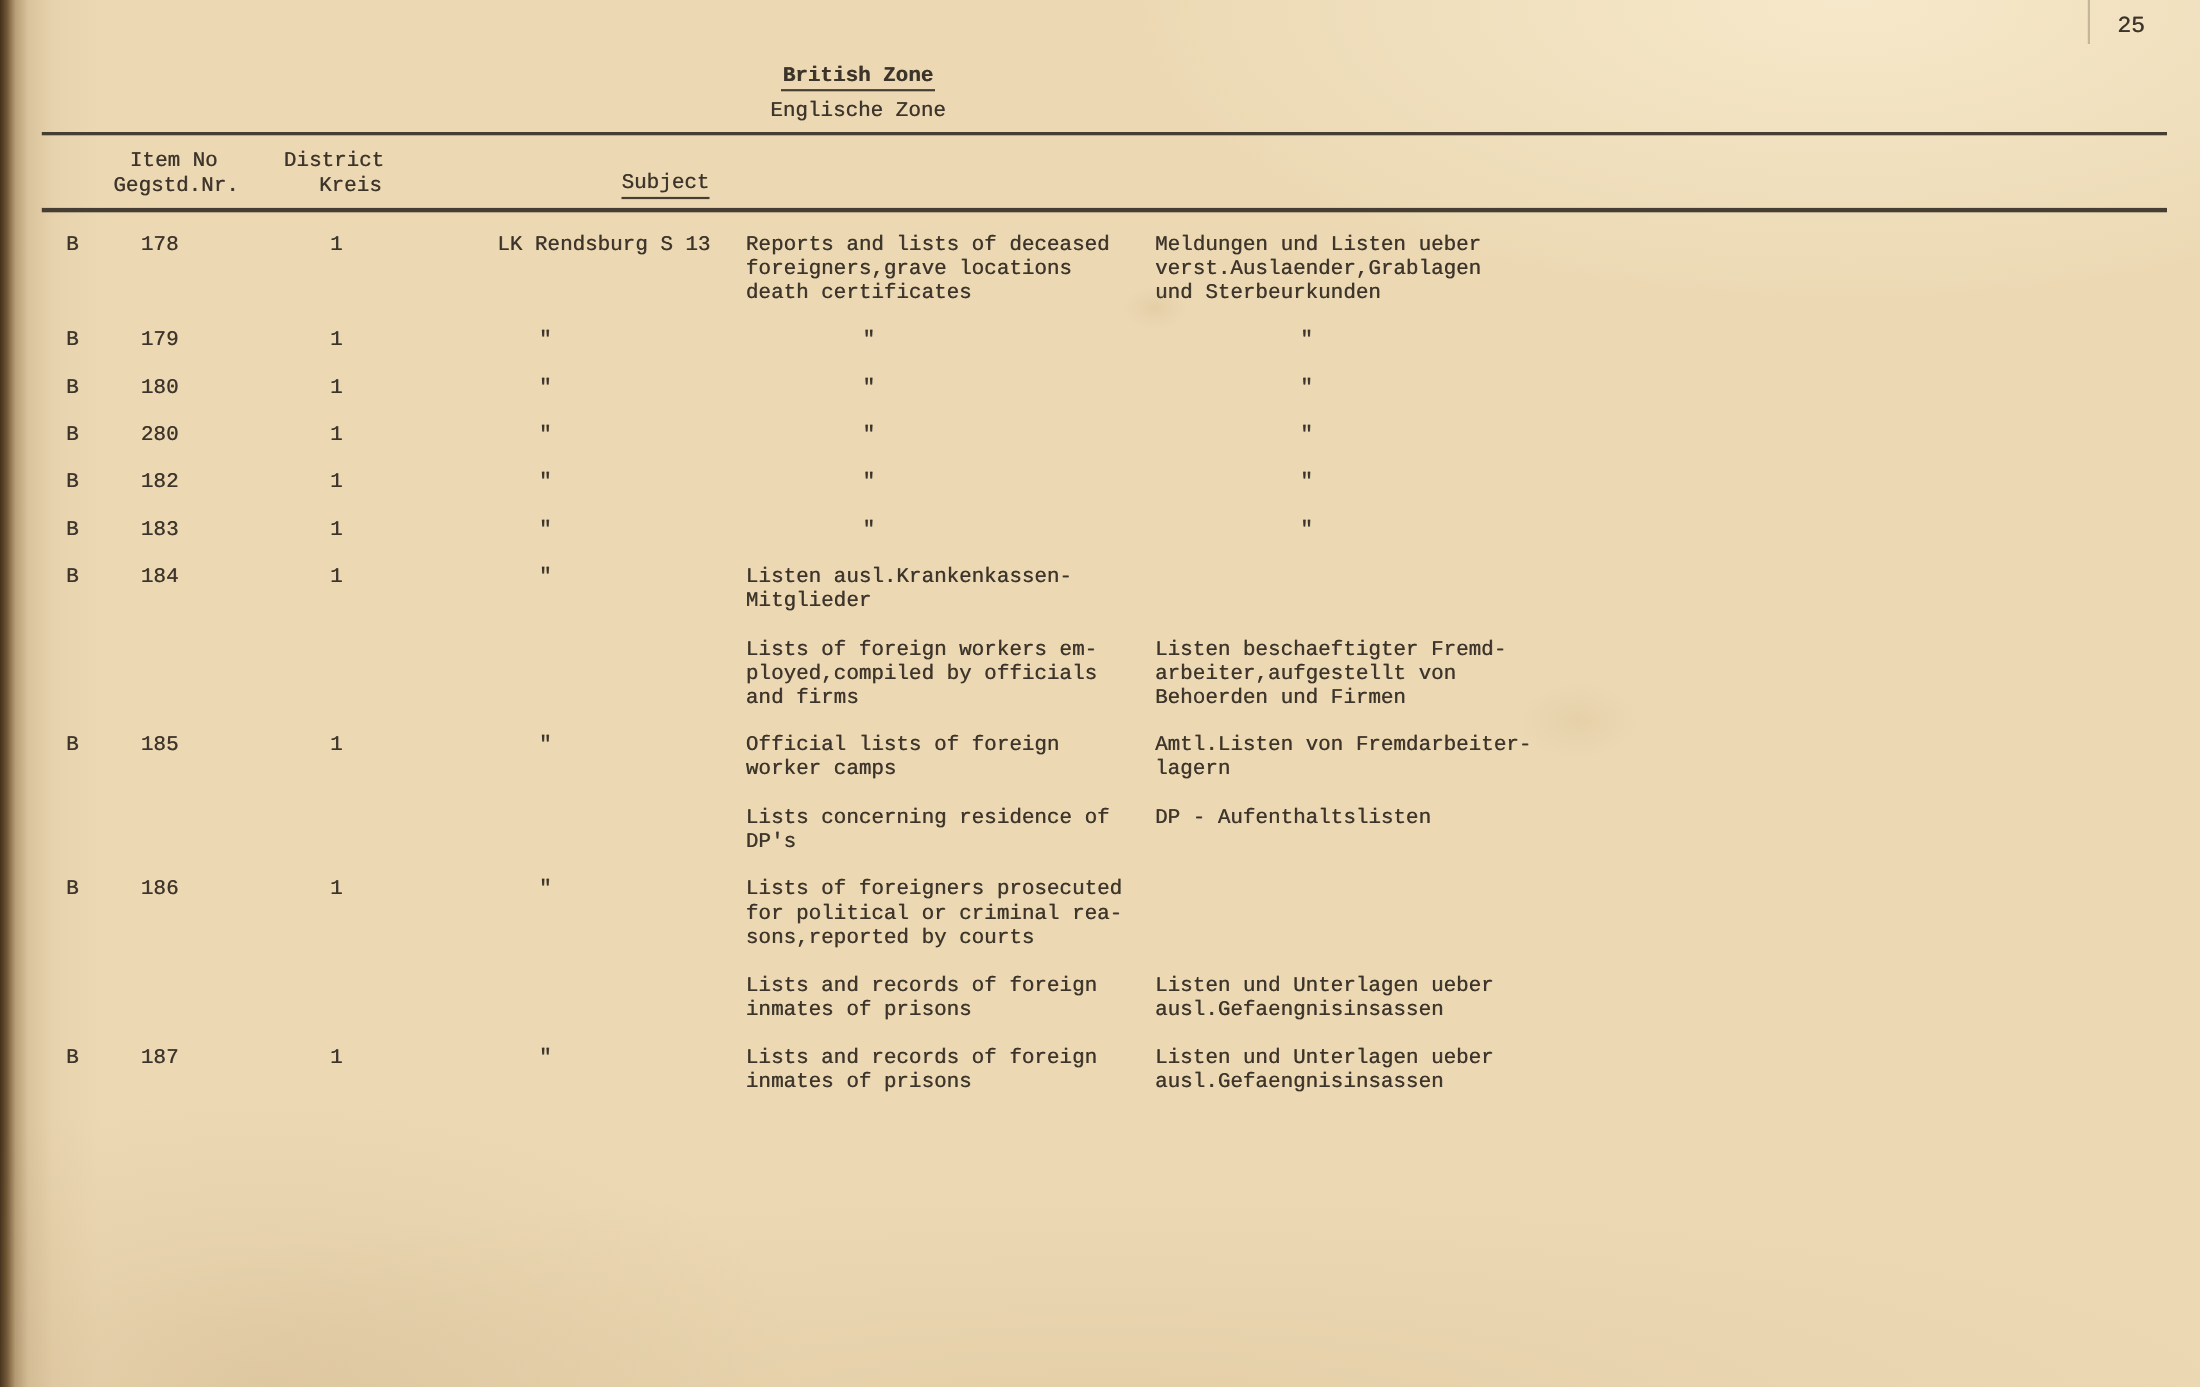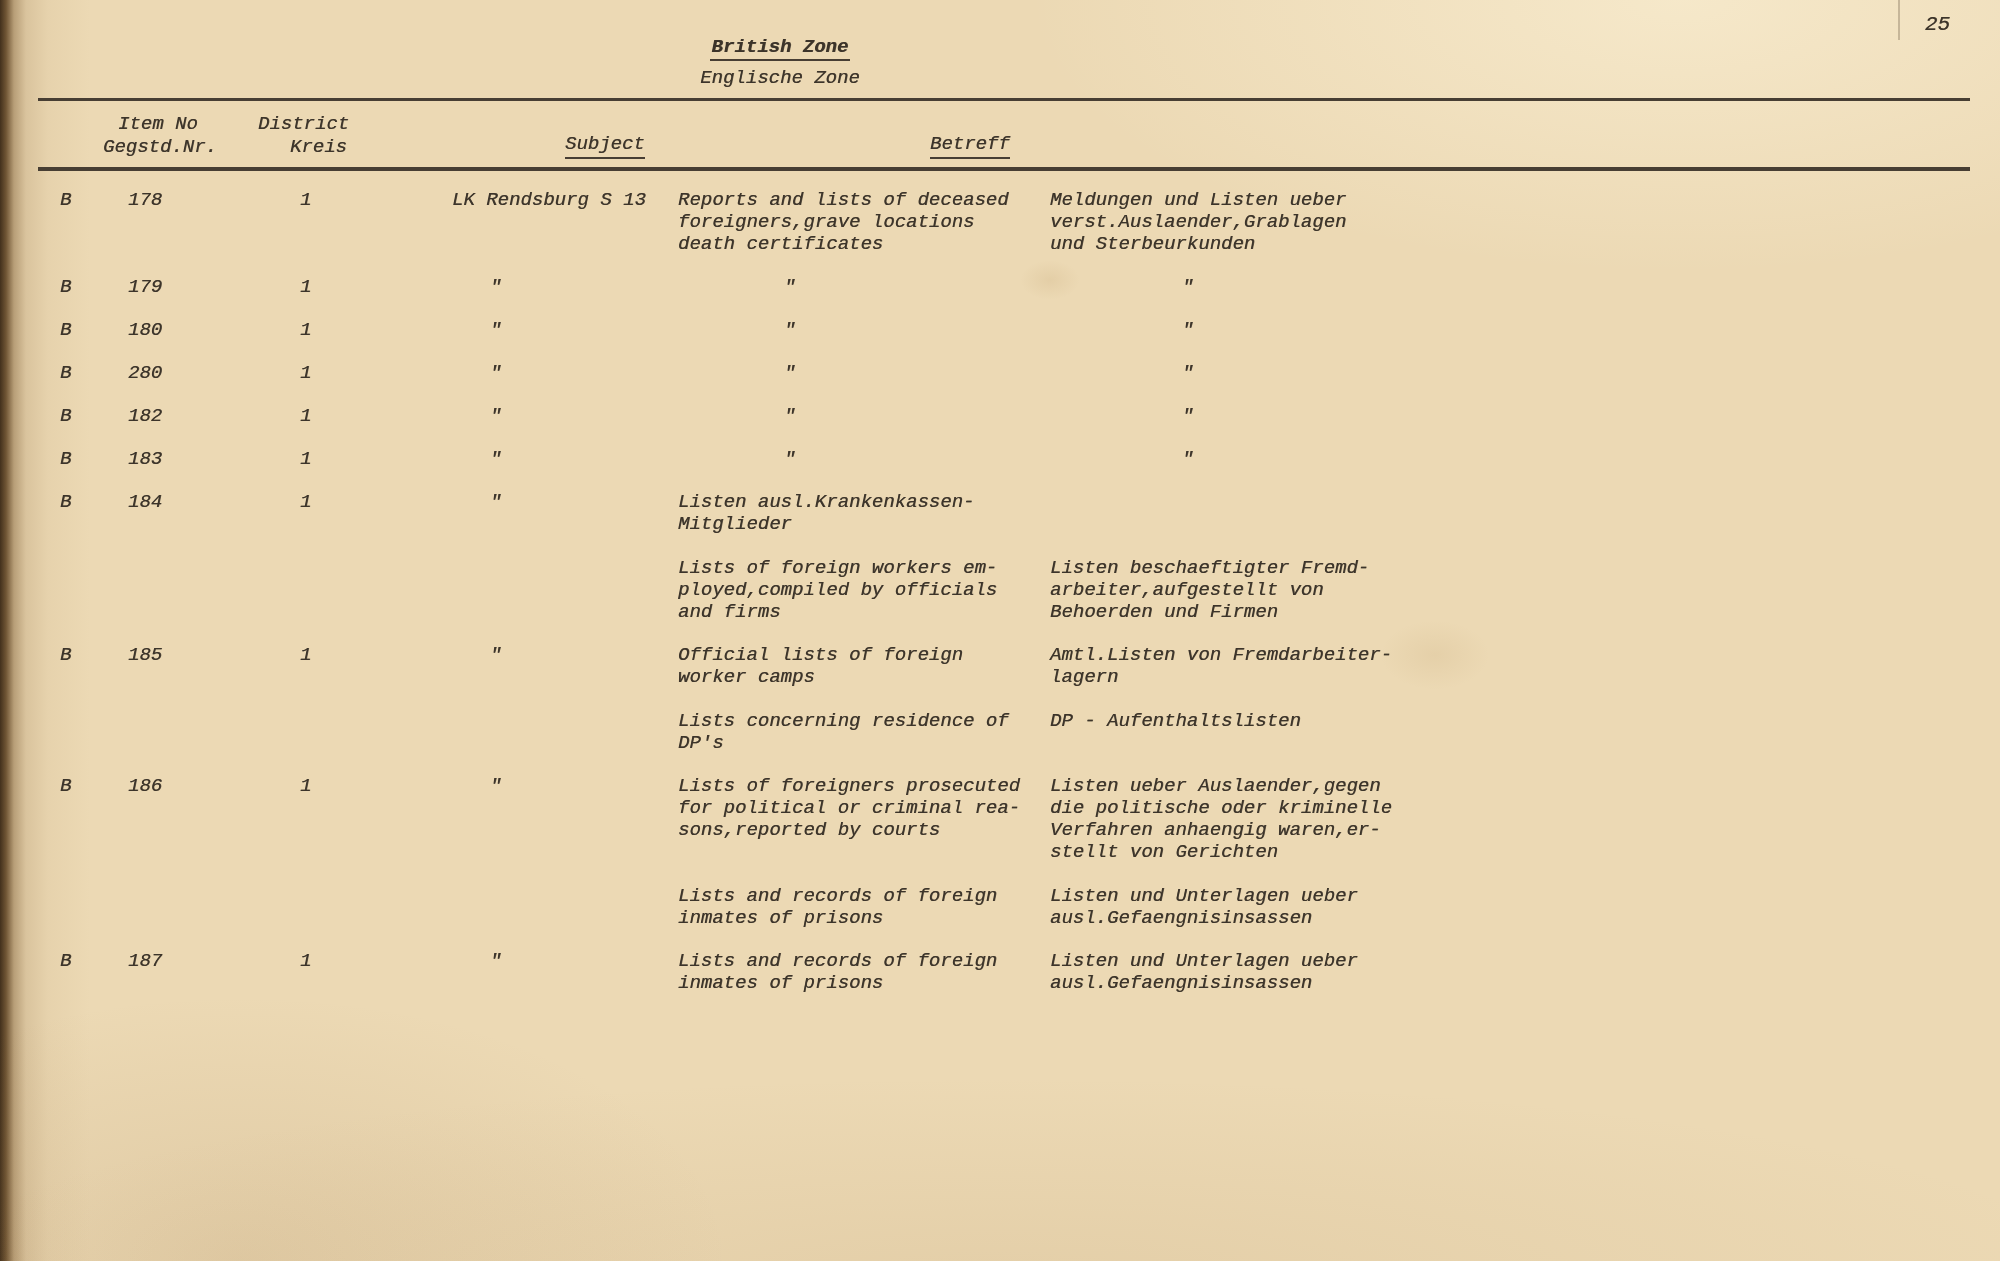--- a/index.html
+++ b/index.html
@@ -11,22 +11,21 @@
     font-family:"Liberation Mono","DejaVu Sans Mono",monospace;
     font-size:19px;line-height:22px;
     color:#3c342a;
     text-shadow:0.45px 0 0 rgba(60,52,42,0.75);
     background-color:#ecd9b4;
     background-image:
       radial-gradient(ellipse 1000px 420px at 84% 0%, rgba(252,242,216,0.60), rgba(252,242,216,0) 65%),
       radial-gradient(ellipse 700px 380px at 12% 100%, rgba(150,112,66,0.14), rgba(150,112,66,0) 70%),
       radial-gradient(ellipse 1600px 300px at 50% 102%, rgba(166,128,78,0.12), rgba(166,128,78,0) 70%),
       linear-gradient(90deg, #42301c 0px, #6f5534 6px, rgba(141,110,70,0.55) 14px, rgba(170,140,98,0.28) 26px, rgba(190,162,118,0.12) 48px, rgba(0,0,0,0) 90px);
-    padding:10px 28px 0 0;
-    font-style:italic;
+    padding:32px 28px 0 0;
   }
   .page-number{position:absolute;top:14px;right:50px;font-size:21px;}
   .corner-mark{position:absolute;top:0;right:100px;width:2px;height:40px;background:rgba(96,80,58,0.30);}
   .stain{position:absolute;border-radius:50%;pointer-events:none;}
   .stain.s1{left:1380px;top:620px;width:110px;height:70px;background:radial-gradient(ellipse, rgba(166,128,70,0.10), rgba(166,128,70,0) 70%);}
   .stain.s2{left:1020px;top:260px;width:60px;height:40px;background:radial-gradient(ellipse, rgba(166,128,70,0.12), rgba(166,128,70,0) 70%);}
 
   .title,.subtitle{width:1560px;text-align:center;}
   .title{margin-top:26px;font-weight:700;}
   .title .hu{padding:0 2px 1px;}
@@ -85,23 +84,20 @@
       <div class="l1">Item No</div>
       <div class="l2">Gegstd.Nr.</div>
     </div>
     <div class="h-district">
       <div class="l1">District</div>
       <div class="l2">Kreis</div>
     </div>
     <div class="h-subject">
       <span class="hu">Subject</span>
     </div>
-    <div class="h-betreff">
-      <span class="hu">Betreff</span>
-    </div>
   </div>
 
   <div class="rule rule-mid"></div>
 
   <div class="table-body">
       <div class="row">
         <div class="cell col-letter">B</div>
         <div class="cell col-item">178</div>
         <div class="cell col-folder">1</div>
         <div class="cell col-district">LK Rendsburg S 13</div>
@@ -218,24 +214,20 @@
       <div class="row">
         <div class="cell col-letter">B</div>
         <div class="cell col-item">186</div>
         <div class="cell col-folder">1</div>
         <div class="cell col-district ditto">"</div>
         <div class="entries">
           <div class="entry">
             <div class="cell col-subject">Lists of foreigners prosecuted
 for political or criminal rea-
 sons,reported by courts</div>
-            <div class="cell col-betreff">Listen ueber Auslaender,gegen
-die politische oder kriminelle
-Verfahren anhaengig waren,er-
-stellt von Gerichten</div>
           </div>
           <div class="entry">
             <div class="cell col-subject">Lists and records of foreign
 inmates of prisons</div>
             <div class="cell col-betreff">Listen und Unterlagen ueber
 ausl.Gefaengnisinsassen</div>
           </div>
         </div>
       </div>
       <div class="row">

